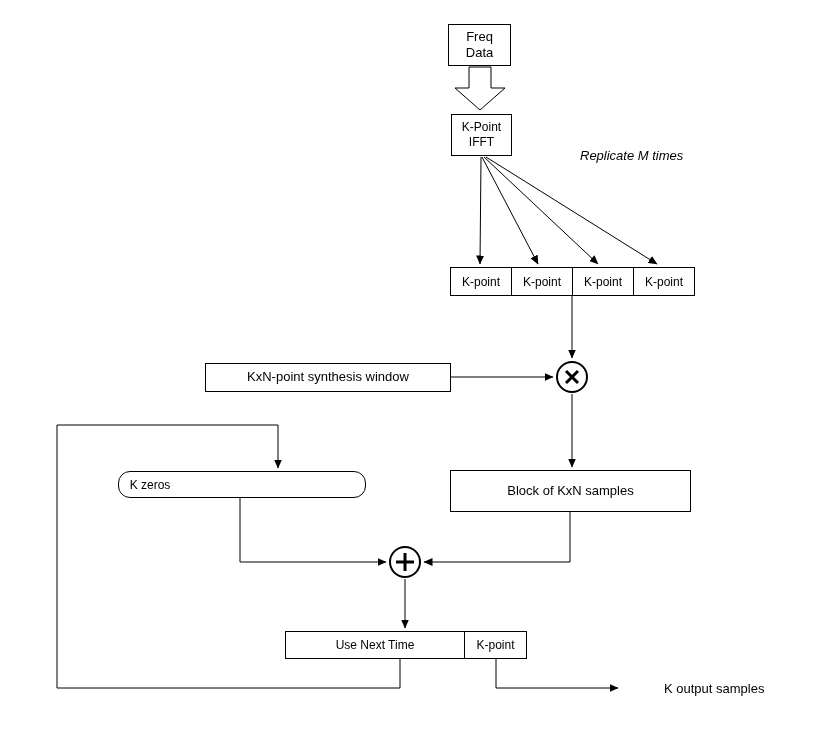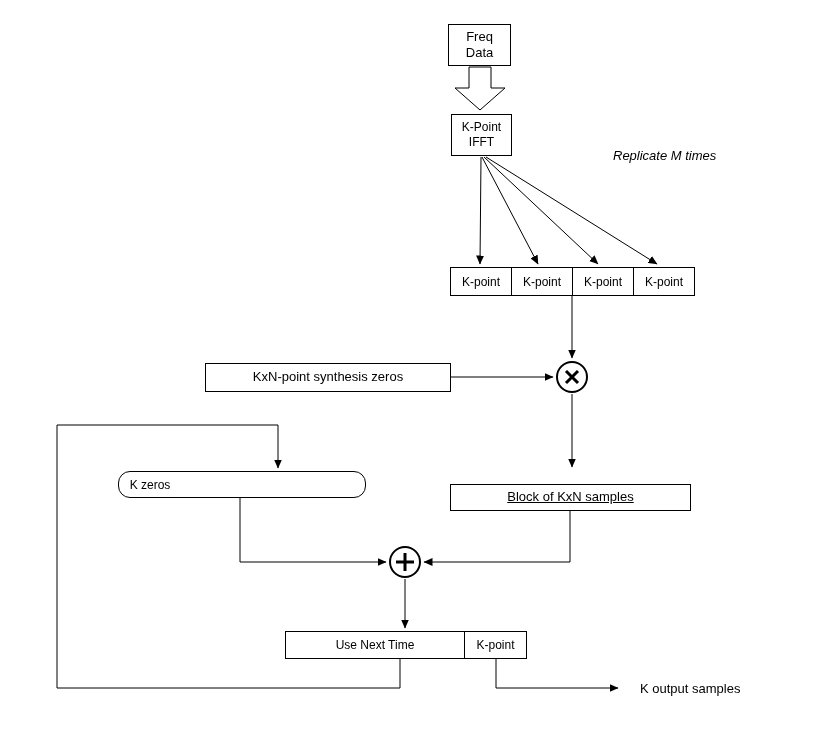--- a/index.html
+++ b/index.html
@@ -71,49 +71,49 @@
       <polyline points="496,659 496,688 618,688" marker-end="url(#ah)"></polyline>
     </g>
   </svg>
 
   <div class="box" style="left:448px; top:24px; width:63px; height:42px;">Freq
 Data</div>
 
   <div class="box small" style="left:451px; top:114px; width:61px; height:42px;">K-Point
 IFFT</div>
 
-  <div class="note" style="left:613px; top:148px;">Replicate M times</div>
+  <div class="note" style="left:580px; top:148px;">Replicate M times</div>
 
   <div class="row" style="left:450px; top:267px; width:245px; height:29px;">
     <div class="cell grow">K-point</div>
     <div class="cell grow">K-point</div>
     <div class="cell grow">K-point</div>
     <div class="cell grow">K-point</div>
   </div>
 
-  <div class="box" style="left:205px; top:363px; width:246px; height:29px;">KxN-point synthesis zeros</div>
+  <div class="box" style="left:205px; top:363px; width:246px; height:29px;">KxN-point synthesis window</div>
 
   <div class="opcircle" style="left:556px; top:361px;" aria-label="×">
     <svg width="18" height="18" viewBox="0 0 18 18">
       <path d="M3,3 L15,15 M15,3 L3,15" stroke="#000" stroke-width="3" fill="none"></path>
     </svg>
   </div>
 
-  <div class="box" style="left:450px; top:484px; width:241px; height:27px;text-decoration:underline;">Block of KxN samples</div>
+  <div class="box" style="left:450px; top:470px; width:241px; height:42px;">Block of KxN samples</div>
 
   <div class="row" style="left:118px; top:471px; width:248px; height:27px;border-radius:12px;">
     <div class="cell" style="width:62px;">K zeros</div>
   </div>
 
   <div class="opcircle" style="left:389px; top:546px;" aria-label="+">
     <svg width="20" height="20" viewBox="0 0 20 20">
       <path d="M10,1 L10,19 M1,10 L19,10" stroke="#000" stroke-width="3" fill="none"></path>
     </svg>
   </div>
 
   <div class="row" style="left:285px; top:631px; width:242px; height:28px;">
     <div class="cell grow">Use Next Time</div>
     <div class="cell" style="width:62px;">K-point</div>
   </div>
 
-  <div class="label" style="left:640px; top:681px;">K output samples</div>
+  <div class="label" style="left:664px; top:681px;">K output samples</div>
 
 </div>
 
 </body></html>

